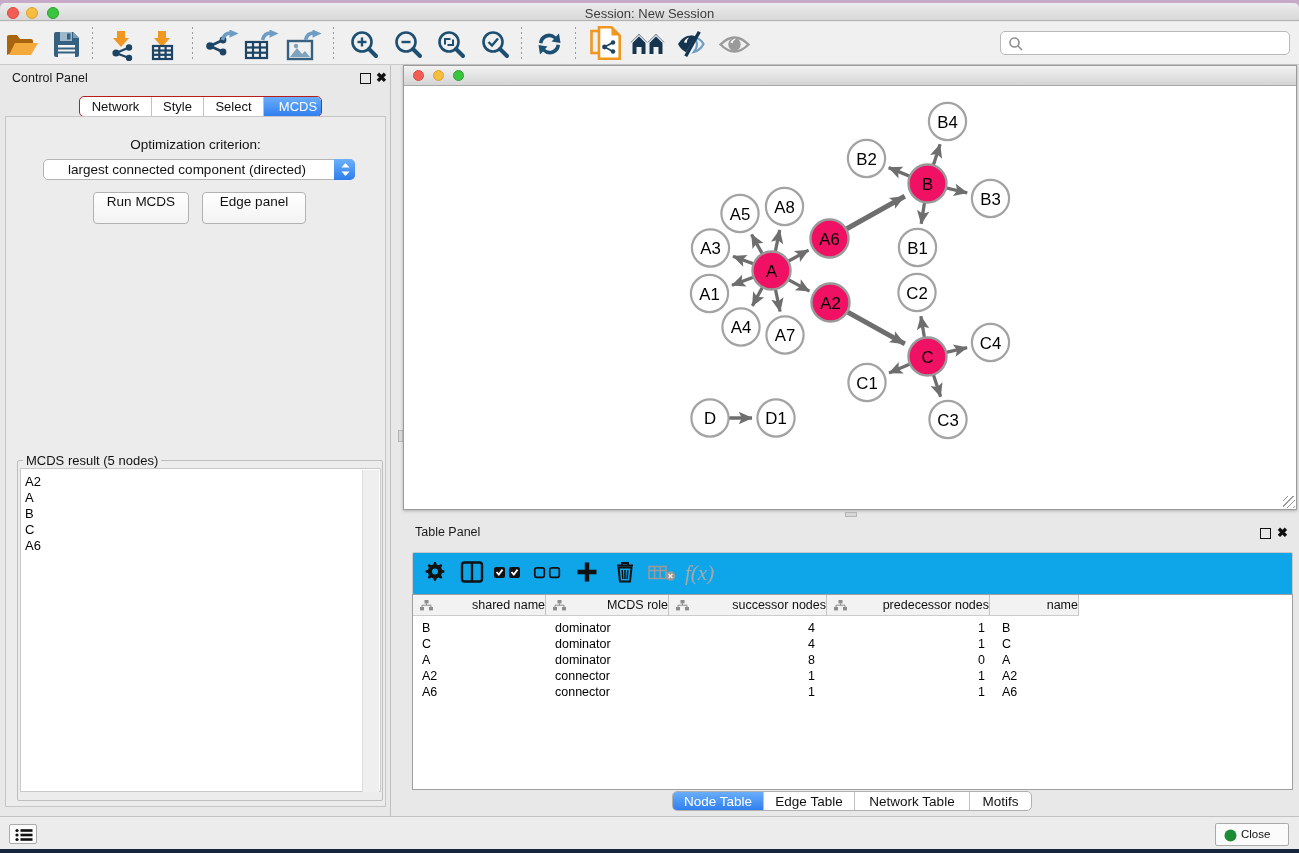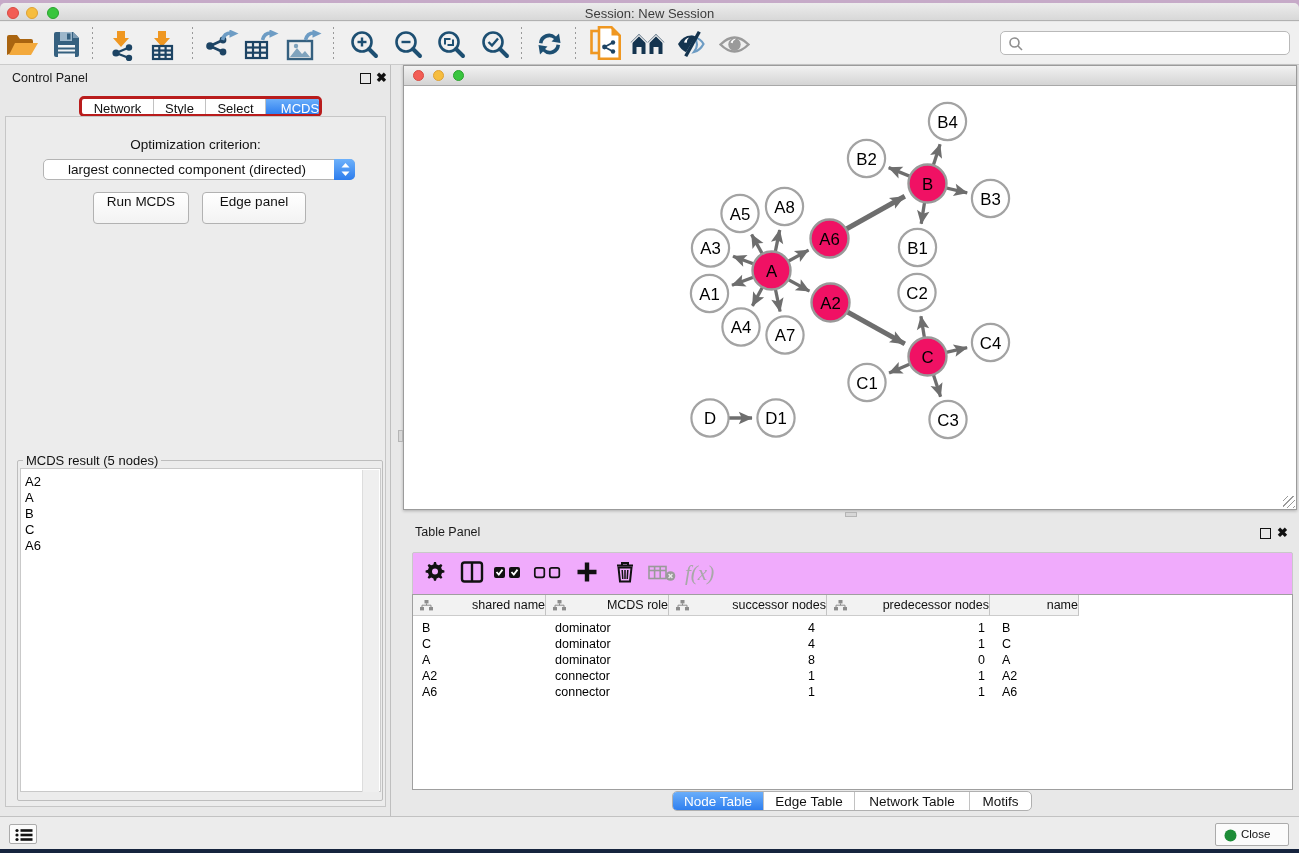--- a/index.html
+++ b/index.html
@@ -26,21 +26,21 @@
 .searchbox svg { position:absolute; left:7px; top:4px; }
 
 .cpanel { left:0; top:65px; width:391px; height:751px; background:#e8e8e8;
   border-right:1px solid #bfbfbf; }
 .cphead { position:absolute; left:0; top:0; width:100%; height:26px; }
 .cphead .t { position:absolute; left:12px; top:6px; font-size:12.5px; color:#1a1a1a; }
 .flbtn { position:absolute; top:8px; width:11px; height:11px; border:1.6px solid #111; }
 .xbtn  { position:absolute; top:5px; font-size:13px; font-weight:bold; color:#111; }
 
 .segtabs { position:absolute; left:79px; top:31px; width:243px; height:21px; display:flex;
-  border:3px solid #b91c1c; border-radius:5px; background:#fff; overflow:hidden;
+  border:1px solid #b91c1c; border-radius:5px; background:#fff; overflow:hidden;
   font-size:13px; }
 .segtabs .seg { flex:none; text-align:center; line-height:19px; color:#111;
   border-right:1px solid #c2c2c2; }
 .segtabs .seg:last-child { border-right:none; }
 .segtabs .seg.on { background:linear-gradient(#6aaefa,#2f7fef); color:#fff; }
 .cpcontent { position:absolute; left:5px; top:51px; width:381px; height:691px;
   background:#ececec; border:1px solid #c6c6c6; }
 .optlabel { position:absolute; left:0; width:100%; top:20px; text-align:center;
   font-size:13.5px; color:#111; }
 .combo { position:absolute; left:37px; top:42px; width:312px; height:21px; background:#fff;
@@ -68,21 +68,21 @@
 .nftitle .tl { position:absolute; top:3.5px; width:11px; height:11px; border-radius:50%; }
 .nftitle .title { position:absolute; left:0; right:0; top:2.5px; text-align:center;
   font-size:13px; color:#333; }
 .graph { position:absolute; left:0px; top:21px; }
 .grip { position:absolute; right:1px; bottom:1px; width:12px; height:12px;
   background:repeating-linear-gradient(135deg, transparent 0 3px, #9a9a9a 3px 4px); }
 
 .tpanel { left:392px; top:518px; width:907px; height:298px; background:#e8e8e8; }
 .tphead { position:absolute; left:23px; top:7px; font-size:12.5px; color:#1a1a1a; }
 .ttoolbar { position:absolute; left:20px; top:34px; width:881px; height:55px;
-  background:#f0abfc; border:1px solid #c9c9c9; border-radius:2px; }
+  background:#0ea5e9; border:1px solid #c9c9c9; border-radius:2px; }
 .tticon { position:absolute; top:7px; }
 .ttable { position:absolute; left:20px; top:76px; width:881px; height:196px;
   background:#fff; border:1px solid #9f9f9f; }
 .thead { position:absolute; left:0; top:0; height:21px; background:#f2f2f2;
   border-right:1px solid #c4c4c4; border-bottom:1px solid #cccccc;
   font-size:12.5px; color:#111; text-align:right; line-height:20px; }
 .thead svg { position:absolute; left:7px; top:5px; }
 .trow { position:absolute; font-size:12.5px; color:#000; height:16px; line-height:16px; }
 .tnum { text-align:right; }
 

